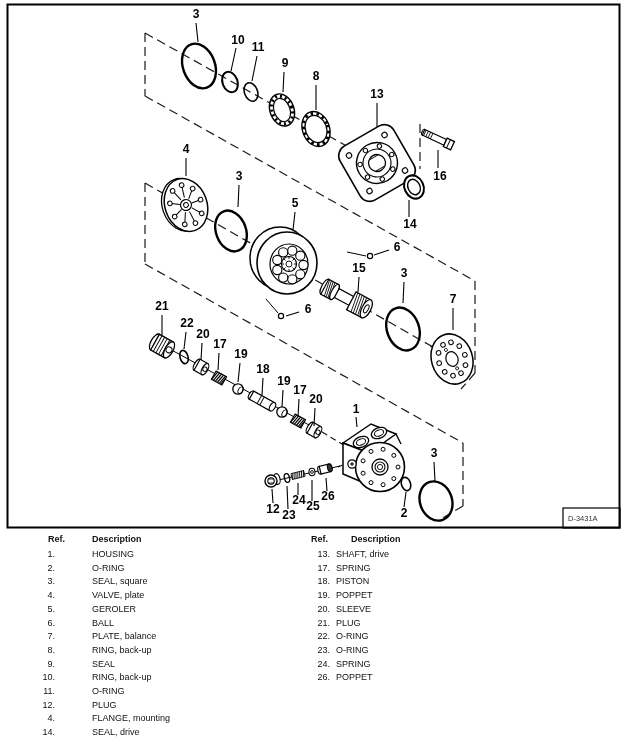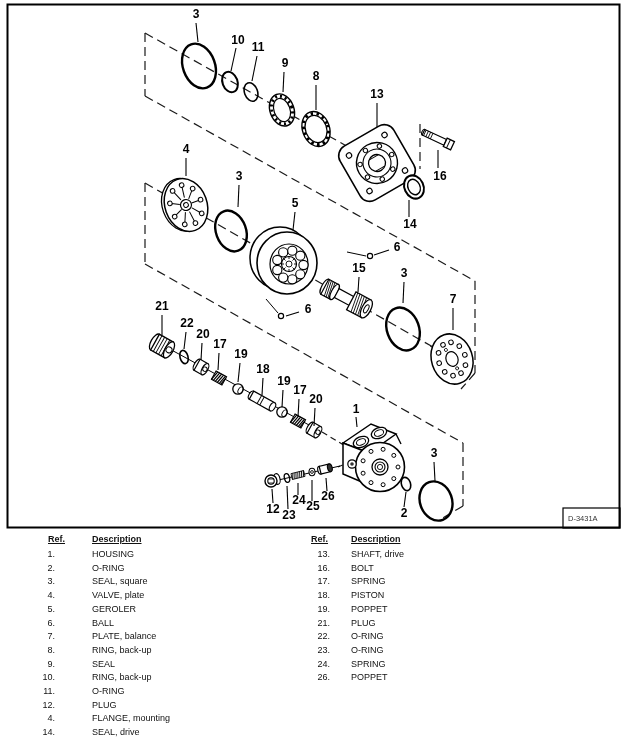--- a/index.html
+++ b/index.html
@@ -8,22 +8,22 @@
   svg{position:absolute;left:0;top:0;}
   svg text{font-family:"Liberation Sans", sans-serif;}
   .callout{font-size:12px;font-weight:bold;fill:#000;}
   .figid{font-size:7.5px;fill:#333;}
   .plist{position:absolute;top:548px;}
   .plist-left{left:25px;width:278px;}
   .plist-right{left:300px;width:326px;}
   .plist-row{display:flex;line-height:13.7px;font-size:9px;}
   .plist-row .ref{flex:0 0 30px;text-align:right;}
   .plist-left .desc{margin-left:37px;}
-  .plist-right .desc{margin-left:21px;}
-  .plist-header{position:absolute;top:534px;font-size:9px;font-weight:bold;line-height:11px;text-decoration:underline;}
+  .plist-right .desc{margin-left:6px;}
+  .plist-header{position:absolute;top:534px;font-size:9px;font-weight:bold;line-height:11px;}
   .hdr-ref-left{left:48px;}
   .hdr-desc-left{left:92px;}
   .hdr-ref-right{left:311px;}
   .hdr-desc-right{left:351px;}
 </style>
 </head>
 <body>
 
 <div class="page">
 
@@ -480,36 +480,36 @@
         <span class="ref">14.</span>
         <span class="desc">SEAL, drive</span>
       </div>
     </div>
 <div id="plist-right" class="plist plist-right">
       <div class="plist-row">
         <span class="ref">13.</span>
         <span class="desc">SHAFT, drive</span>
       </div>
       <div class="plist-row">
-        <span class="ref">16.</span>
-        <span class="desc">BOLT</span>
-      </div>
-      <div class="plist-row">
         <span class="ref">17.</span>
         <span class="desc">SPRING</span>
       </div>
       <div class="plist-row">
         <span class="ref">18.</span>
         <span class="desc">PISTON</span>
       </div>
       <div class="plist-row">
         <span class="ref">19.</span>
         <span class="desc">POPPET</span>
       </div>
       <div class="plist-row">
+        <span class="ref">20.</span>
+        <span class="desc">SLEEVE</span>
+      </div>
+      <div class="plist-row">
         <span class="ref">21.</span>
         <span class="desc">PLUG</span>
       </div>
       <div class="plist-row">
         <span class="ref">22.</span>
         <span class="desc">O-RING</span>
       </div>
       <div class="plist-row">
         <span class="ref">23.</span>
         <span class="desc">O-RING</span>

